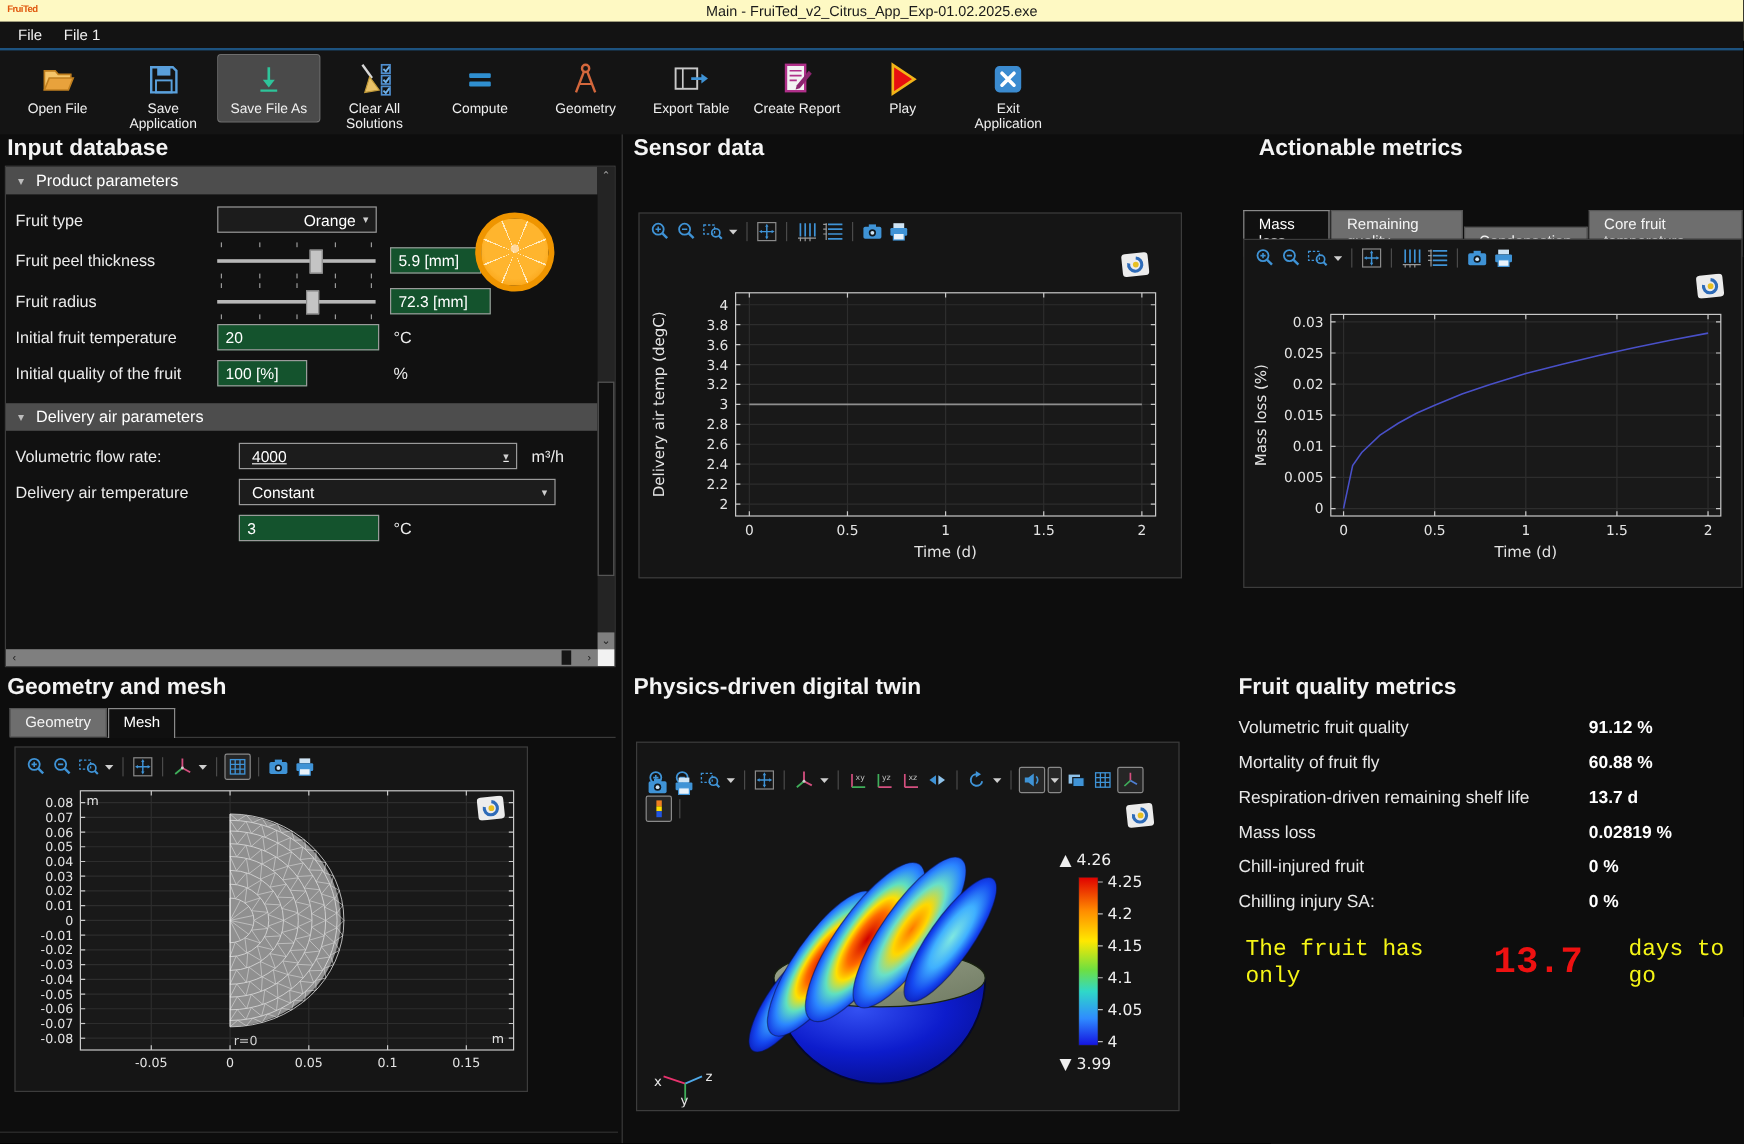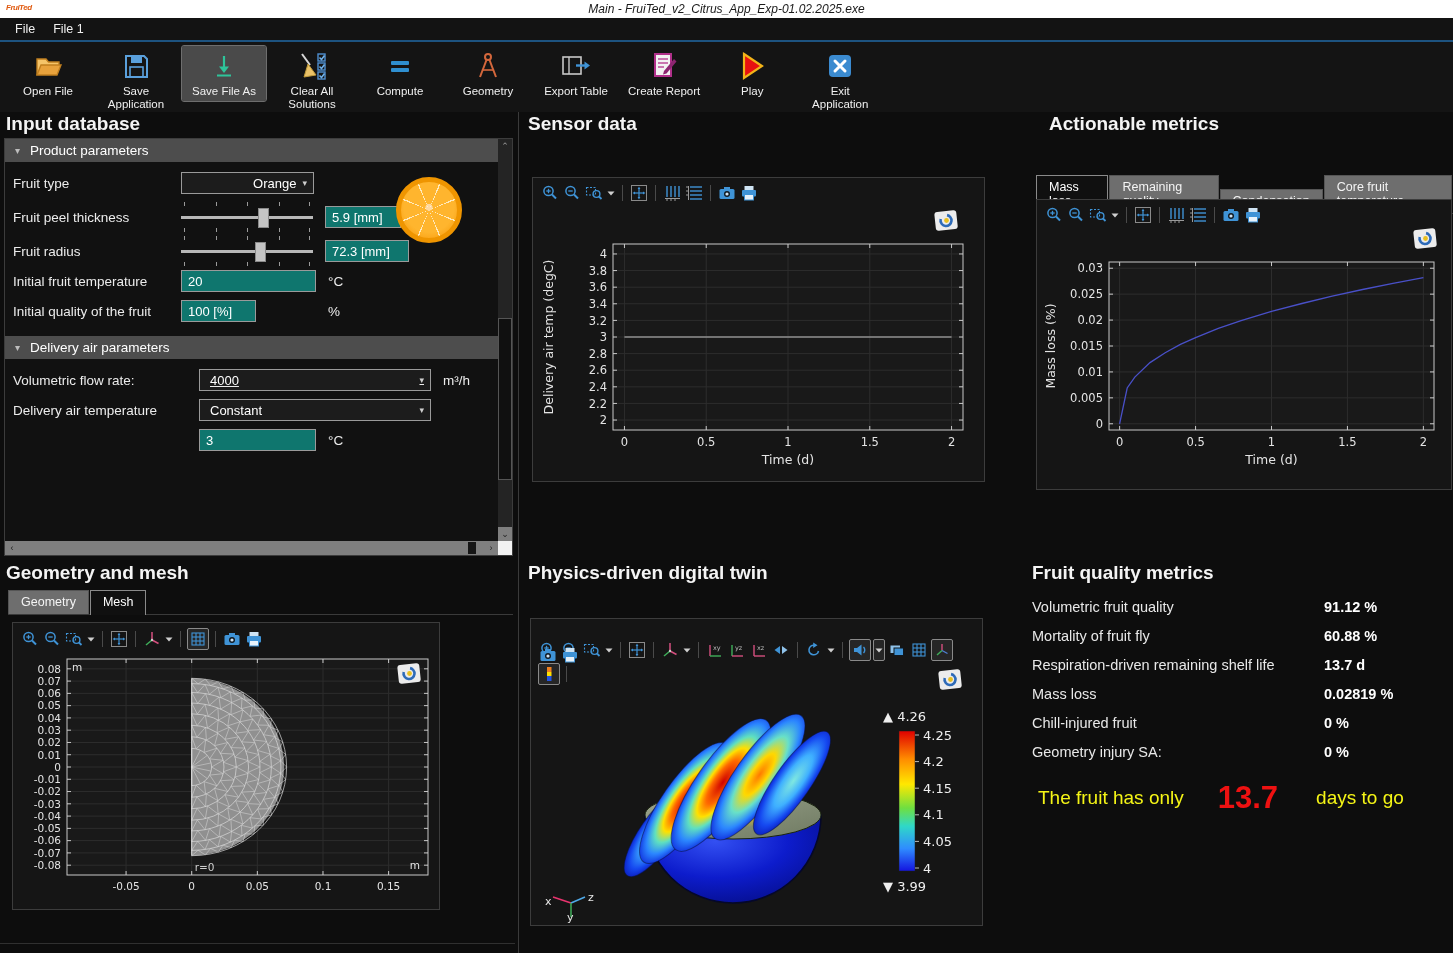--- a/index.html
+++ b/index.html
@@ -1,19 +1,19 @@
 <!DOCTYPE html>
 <html><head>
 <meta charset="utf-8">
 <style>
   html,body{margin:0;padding:0;background:#000;}
   .app{position:relative;width:1453px;height:953px;background:#0d0d0d;overflow:hidden;
        font-family:"Liberation Sans",sans-serif;color:#eee;}
   
-  .titlebar{position:absolute;left:0;top:0;width:100%;height:34px;background:#ffffff;color:#1a1a1a;font-style:italic;}
+  .titlebar{position:absolute;left:0;top:0;width:100%;height:34px;background:#fef9c3;color:#1a1a1a;}
   .titlebar .title{position:absolute;left:0;right:0;top:2px;text-align:center;font-size:12px;}
   .applogo{position:absolute;left:6px;top:3px;font-size:8px;font-weight:bold;color:#e05a10;letter-spacing:-0.5px;}
   
   .menubar{position:absolute;left:0;top:18px;width:100%;height:22px;background:#131313;display:flex;align-items:center;padding-left:6px;box-sizing:border-box;}
   .menuitem{font-size:12.5px;color:#f0f0f0;padding:2px 9px;cursor:default;}
   
   .toolbar{position:absolute;left:0;top:40px;width:100%;height:72px;background:#141414;border-top:2px solid #1d5380;display:flex;align-items:flex-start;padding:4px 4px 0 6px;box-sizing:border-box;}
   .tbtn{display:flex;flex-direction:column;align-items:center;justify-content:flex-start;min-width:72px;padding:4px 6px 3px;margin-right:4px;border-radius:2px;}
   .tbtn.active{background:#4a4a4a;outline:1px solid #6e6e6e;}
   .tbtn .ticon{height:32px;display:flex;align-items:center;justify-content:center;}
@@ -23,21 +23,21 @@
   .vdivider{position:absolute;left:518px;top:0;bottom:0;width:1px;background:#3a3a3a;}
   h1.ptitle{position:absolute;margin:0;font-size:19px;font-weight:bold;color:#f4f4f4;}
   
   .ipanel{position:absolute;left:4px;top:26px;width:509px;height:418px;border:1px solid #3c3c3c;background:#111;box-sizing:border-box;}
   .ipanel-inner{position:absolute;left:0;top:0;right:14px;bottom:14px;overflow:hidden;}
   .sechdr{height:23px;background:#4d4d4d;color:#fff;font-size:13.5px;display:flex;align-items:center;padding-left:10px;margin-bottom:6px;}
   .sec-caret{color:#bdbdbd;font-size:10px;margin-right:10px;}
   .irow{display:flex;align-items:center;height:30px;padding-left:8px;font-size:13.5px;color:#ececec;}
   .ilabel{flex:0 0 168px;}
   .ilabel.wide{flex:0 0 186px;}
-  .field{background:#0f766e;border:1px solid #9a9a9a;color:#fff;font-size:13px;height:20px;padding:0 6px;font-family:"Liberation Sans",sans-serif;}
+  .field{background:#14532d;border:1px solid #9a9a9a;color:#fff;font-size:13px;height:20px;padding:0 6px;font-family:"Liberation Sans",sans-serif;}
   .unit{margin-left:12px;}
   .dd{display:flex;align-items:center;background:#1c1c1c;border:1px solid #9a9a9a;height:22px;padding:0 6px 0 10px;box-sizing:border-box;}
   .dd .dd-text{flex:1;font-size:13px;color:#fff;text-align:left;}
   .dd .dd-text.centered{text-align:right;}
   .dd .dd-arrow{color:#cfcfcf;font-size:9px;margin-left:6px;}
   .slider{position:relative;width:132px;height:30px;margin-right:12px;}
   .slider .track{position:absolute;left:0;right:0;top:14px;height:3px;background:#b8b8b8;}
   .slider .thumb{position:absolute;top:6px;width:9px;height:18px;background:#c4c4c4;border:1px solid #8a8a8a;}
   .tickrow{position:absolute;left:3px;right:3px;height:4px;}
   .tickrow.top{top:0;} .tickrow.bot{bottom:0;}
@@ -290,21 +290,21 @@
         <div class="irow" style="margin-top:4px;">
           <span class="ilabel wide">Volumetric flow rate:</span>
           <div class="dd" style="width:232px;text-decoration:underline;">
             <span class="dd-text">4000</span>
             <span class="dd-arrow">▾</span>
           </div>
           <span class="unit">m³/h</span>
         </div>
         <div class="irow">
           <span class="ilabel wide">Delivery air temperature</span>
-          <div class="dd" style="width:232px;">
+          <div class="dd" style="width:264px;">
             <span class="dd-text">Constant</span>
             <span class="dd-arrow">▾</span>
           </div>
         </div>
         <div class="irow">
           <span class="ilabel wide"></span>
           <input class="field" style="width: 103px;" value="3">
           <span class="unit">°C</span>
         </div>
         <div class="orange-slice"></div>
@@ -1134,23 +1134,23 @@
         </div>
         <div class="qrow">
           <span class="qlabel">Mass loss</span>
           <span class="qval">0.02819 %</span>
         </div>
         <div class="qrow">
           <span class="qlabel">Chill-injured fruit</span>
           <span class="qval">0 %</span>
         </div>
         <div class="qrow">
-          <span class="qlabel">Geometry injury SA:</span>
+          <span class="qlabel">Chilling injury SA:</span>
           <span class="qval">0 %</span>
         </div>
       </div>
-    <div class="alert" style="left:1038px;top:668px;">
+    <div class="alert" style="left:1038px;top:668px;font-family:Liberation Mono, monospace;">
       <span class="a1">The fruit has only</span>
       <span class="a2">13.7</span>
       <span class="a3">days to go</span>
     </div>
   </div>
 </div>
 
 </body></html>

